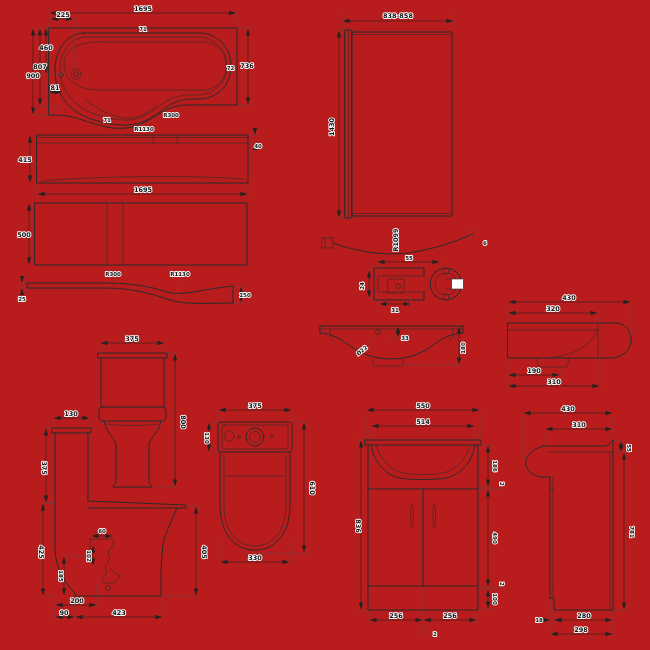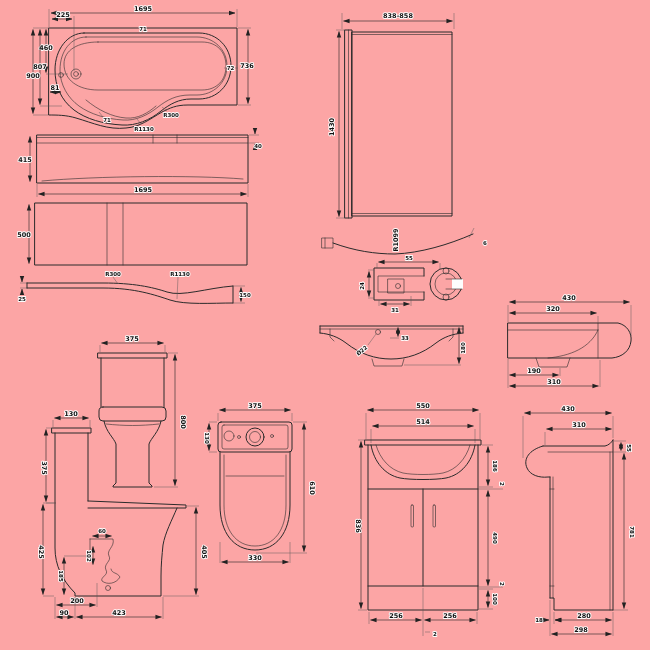--- a/index.html
+++ b/index.html
@@ -1,16 +1,16 @@
 <!DOCTYPE html>
 <html><head>
 <meta charset="utf-8">
 <style>
   html,body{margin:0;padding:0;background:#fff;}
-  .sheet{position:relative;width:650px;height:650px;background:#fca5a5;overflow:hidden;
+  .sheet{position:relative;width:650px;height:650px;background:#b91c1c;overflow:hidden;
          font-family:"DejaVu Sans",sans-serif;}
   svg{position:absolute;left:0;top:0;}
   .o{fill:none;stroke:#2b2b2b;stroke-width:1;stroke-linejoin:round;stroke-linecap:round;}
   .o2{fill:none;stroke:#2b2b2b;stroke-width:.6;stroke-linejoin:round;stroke-linecap:round;}
   .d{stroke:#222;stroke-width:.6;fill:none;}
   .e{stroke:#555;stroke-width:.45;fill:none;}
   text{font:bold 6.5px "DejaVu Sans",sans-serif;fill:#111;text-anchor:middle;
        paint-order:stroke;stroke:#fdfdfd;stroke-width:1.8px;stroke-linejoin:round;}
   text.s{font-size:5.5px;}
 </style>

